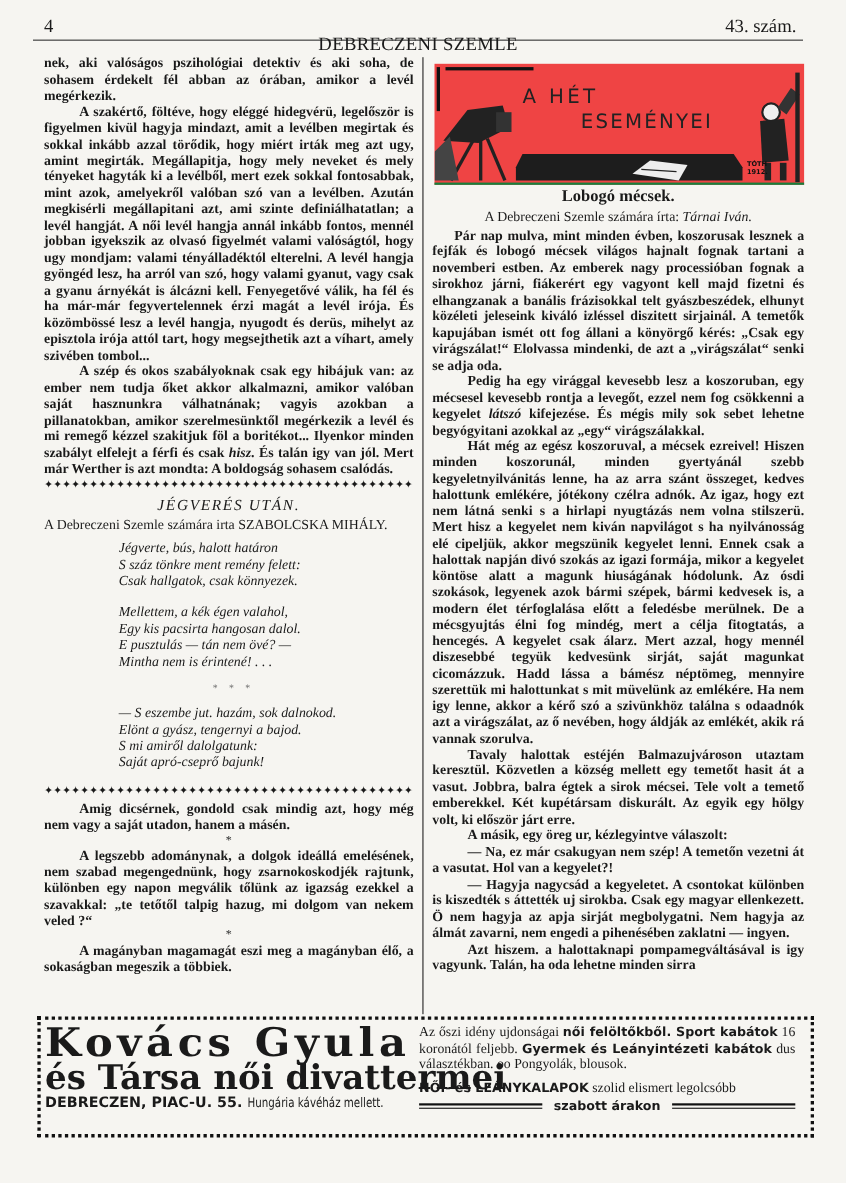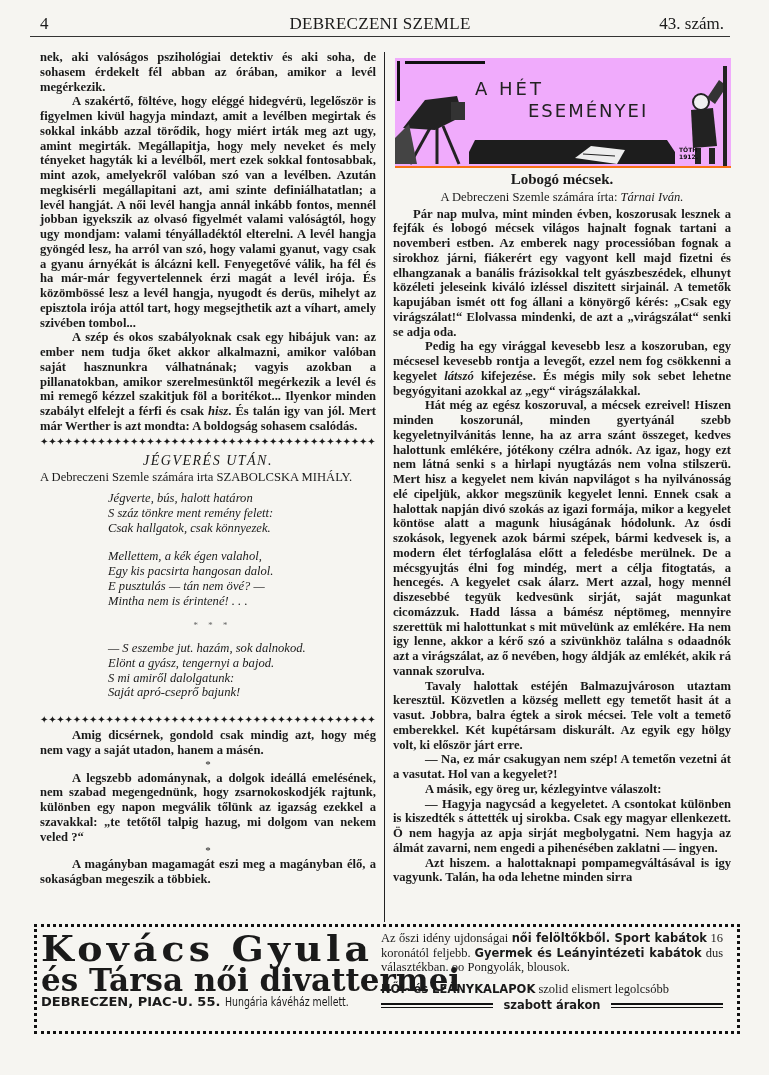--- a/index.html
+++ b/index.html
@@ -8,42 +8,42 @@
     font-family: "DejaVu Serif", "Liberation Serif", serif; color: #1a1a1a;
     position: relative;
   }
   .page { position: absolute; left: 0; top: 0; width: 769px; height: 1075px; }
   .header {
     position: absolute; left: 30px; top: 14px; width: 700px; height: 22px;
     font-family: "Liberation Serif", serif; font-size: 17px;
     border-bottom: 1px solid #333;
   }
   .header .pg { position: absolute; left: 10px; top: 0; }
-  .header .title { position: absolute; left: 0; right: 0; top: 0; text-align: center; letter-spacing: 0.3px; }
+  .header .title { position: absolute; left: 0; right: 0; top: 16px; text-align: center; letter-spacing: 0.3px; }
   .header .issue { position: absolute; right: 6px; top: 0; }
 
   .col { position: absolute; font-family: "Liberation Serif", serif; font-size: 12.6px; line-height: 14.75px; text-align: justify; }
   .col-left { left: 40px; top: 50px; width: 336px; }
   .col-right { left: 393px; top: 172px; width: 338px; }
   .col p { margin: 0; text-indent: 32px; font-weight: bold; }
   .col p.noind { text-indent: 0; }
   .divider { position: absolute; left: 384px; top: 52px; width: 1px; height: 870px; background: #222; }
 
   .orn { font-family: "DejaVu Sans", sans-serif; font-size: 10px; letter-spacing: -0.2px; white-space: nowrap; overflow: hidden; line-height: 12px; margin: 2px 0; font-weight: bold; }
   .poem-title { text-align: center; font-style: italic; font-size: 14px; letter-spacing: 1.5px; margin-top: 6px; }
   .byline { text-align: left; font-size: 12.6px; margin: 2px 0 6px; }
   .poem { margin-left: 68px; font-style: italic; }
   .poem .stanza { margin-bottom: 14px; }
   .poem .line { display: block; }
   .stars { text-align: center; font-size: 9px; color: #666; margin: -4px 0 8px -60px; letter-spacing: 4px; }
   .sep-star { text-align: center; font-size: 11px; line-height: 13px; }
 
   .banner {
     position: absolute; left: 395px; top: 58px; width: 336px; height: 108px;
-    border-bottom: 2px solid #f97316; background: #f0abfc; overflow: hidden;
+    border-bottom: 2px solid #15803d; background: #ef4444; overflow: hidden;
   }
   .banner .frame-top { position: absolute; left: 10px; top: 3px; width: 80px; height: 3px; background: #111; }
   .banner .frame-left { position: absolute; left: 2px; top: 3px; width: 3px; height: 40px; background: #111; }
   .banner .text1 { position: absolute; left: 80px; top: 20px; font-family: "DejaVu Sans", sans-serif; font-size: 18px; letter-spacing: 3px; color: #222; }
   .banner .text2 { position: absolute; left: 133px; top: 42px; font-family: "DejaVu Sans", sans-serif; font-size: 18px; letter-spacing: 2px; color: #222; }
   .banner .signature { position: absolute; left: 284px; top: 88px; font-family: "DejaVu Sans", sans-serif; font-size: 6px; line-height: 7px; color: #111; font-weight: bold; }
   .section-title { text-align: center; font-weight: bold; font-size: 15px; margin: 0 0 3px; }
   .section-byline { text-align: center; font-size: 12.6px; margin-bottom: 2px; }
 
   .ad {
@@ -151,22 +151,22 @@
   <div class="col col-right">
     <div class="section-title">Lobogó mécsek.</div>
     <div class="section-byline">
       <span>A Debreczeni Szemle számára írta:</span>
       <i class="it">Tárnai Iván.</i>
     </div>
     <p style="text-indent:20px">Pár nap mulva, mint minden évben, koszorusak lesznek a fejfák és lobogó mécsek világos hajnalt fognak tartani a novemberi estben. Az emberek nagy processióban fognak a sirokhoz járni, fiákerért egy vagyont kell majd fizetni és elhangzanak a banális frázisokkal telt gyászbeszédek, elhunyt közéleti jeleseink kiváló izléssel diszitett sirjainál. A temetők kapujában ismét ott fog állani a könyörgő kérés: „Csak egy virágszálat!“ Elolvassa mindenki, de azt a „virágszálat“ senki se adja oda.</p>
     <p><span>Pedig ha egy virággal kevesebb lesz a koszoruban, egy mécsesel kevesebb rontja a levegőt, ezzel nem fog csökkenni a kegyelet</span> <i class="it">látszó</i> <span>kifejezése. És mégis mily sok sebet lehetne begyógyitani azokkal az „egy“ virágszálakkal.</span></p>
     <p>Hát még az egész koszoruval, a mécsek ezreivel! Hiszen minden koszorunál, minden gyertyánál szebb kegyeletnyilvánitás lenne, ha az arra szánt összeget, kedves halottunk emlékére, jótékony czélra adnók. Az igaz, hogy ezt nem látná senki s a hirlapi nyugtázás nem volna stilszerü. Mert hisz a kegyelet nem kiván napvilágot s ha nyilvánosság elé cipeljük, akkor megszünik kegyelet lenni. Ennek csak a halottak napján divó szokás az igazi formája, mikor a kegyelet köntöse alatt a magunk hiuságának hódolunk. Az ósdi szokások, legyenek azok bármi szépek, bármi kedvesek is, a modern élet térfoglalása előtt a feledésbe merülnek. De a mécsgyujtás élni fog mindég, mert a célja fitogtatás, a hencegés. A kegyelet csak álarz. Mert azzal, hogy mennél diszesebbé tegyük kedvesünk sirját, saját magunkat cicomázzuk. Hadd lássa a bámész néptömeg, mennyire szerettük mi halottunkat s mit müvelünk az emlékére. Ha nem igy lenne, akkor a kérő szó a szivünkhöz találna s odaadnók azt a virágszálat, az ő nevében, hogy áldják az emlékét, akik rá vannak szorulva.</p>
     <p>Tavaly halottak estéjén Balmazujvároson utaztam keresztül. Közvetlen a község mellett egy temetőt hasit át a vasut. Jobbra, balra égtek a sirok mécsei. Tele volt a temető emberekkel. Két kupétársam diskurált. Az egyik egy hölgy volt, ki először járt erre.</p>
+    <p>A másik, egy öreg ur, kézlegyintve válaszolt:</p>
     <p>— Na, ez már csakugyan nem szép! A temetőn vezetni át a vasutat. Hol van a kegyelet?!</p>
-    <p>A másik, egy öreg ur, kézlegyintve válaszolt:</p>
     <p>— Hagyja nagycsád a kegyeletet. A csontokat különben is kiszedték s áttették uj sirokba. Csak egy magyar ellenkezett. Ö nem hagyja az apja sirját megbolygatni. Nem hagyja az álmát zavarni, nem engedi a pihenésében zaklatni — ingyen.</p>
     <p>Azt hiszem. a halottaknapi pompamegváltásával is igy vagyunk. Talán, ha oda lehetne minden sirra</p>
   </div>
 
   <div class="ad">
     <div class="left">
       <div class="brand">Kovács Gyula</div>
       <div class="brand2">és Társa női divattermei</div>
       <div class="addr">
         <b>DEBRECZEN, PIAC-U. 55.</b>

